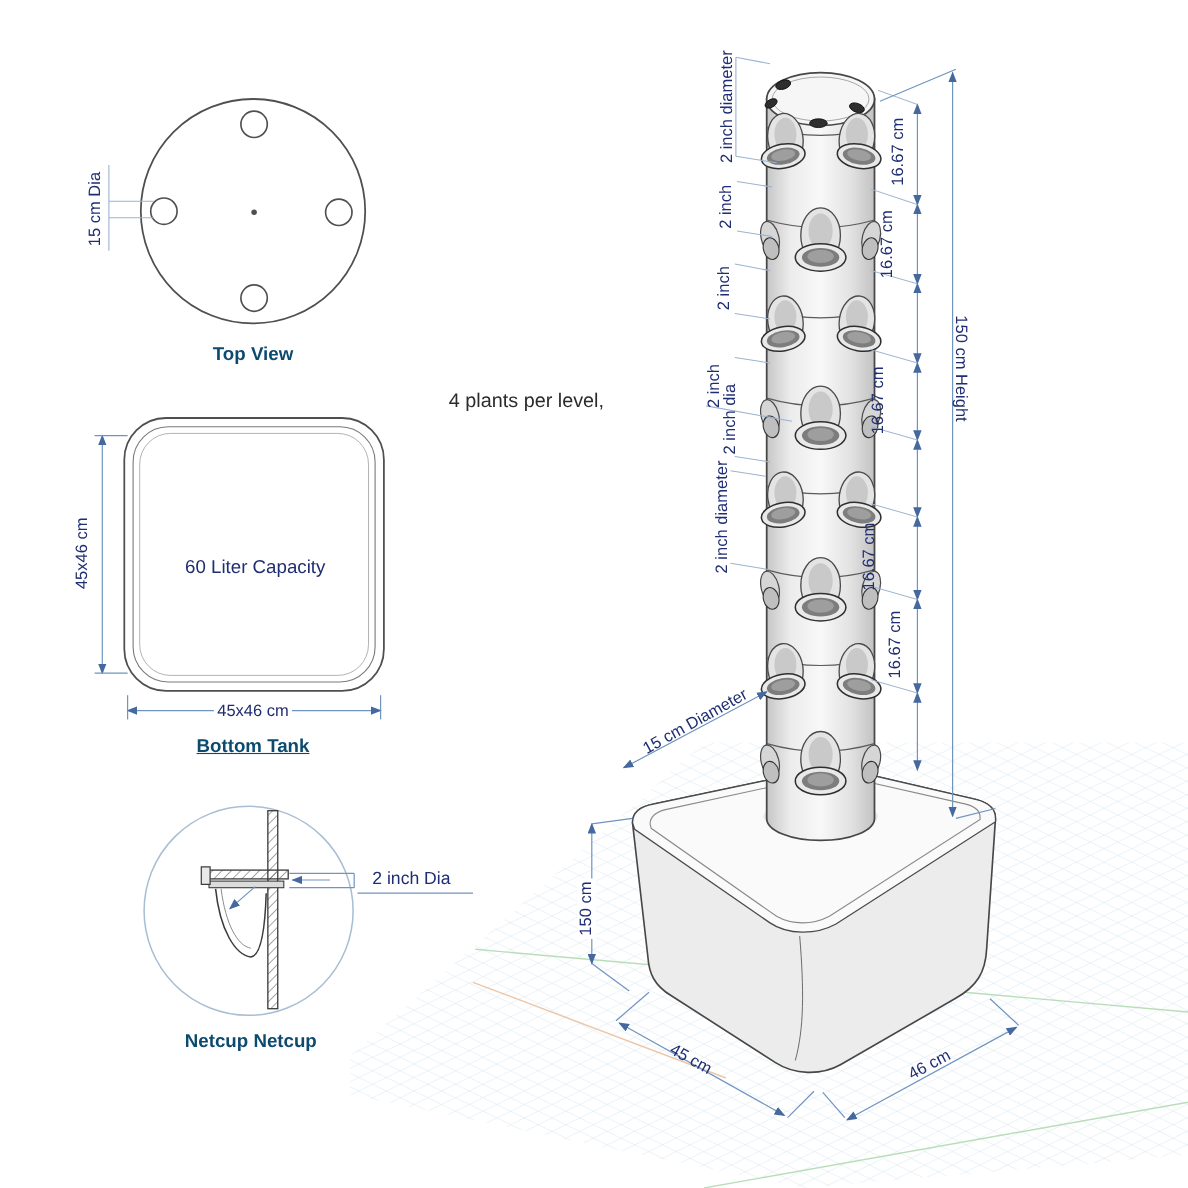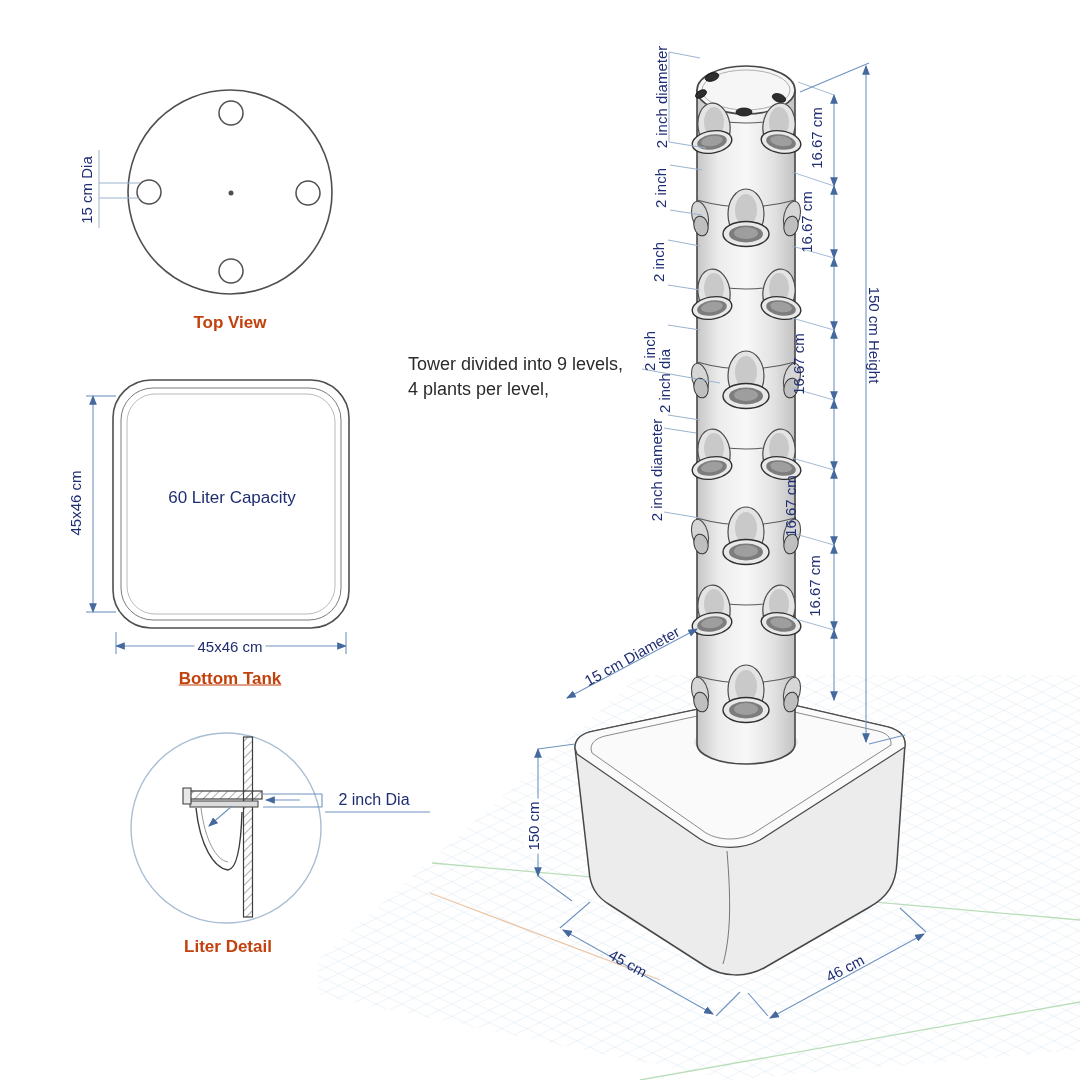--- a/index.html
+++ b/index.html
@@ -1,22 +1,22 @@
 <!DOCTYPE html>
 <html><head>
 <meta charset="utf-8">
 <style>
   html,body{margin:0;padding:0;background:#fff;}
   .canvas{position:relative;width:1080px;height:1080px;background:#ffffff;overflow:hidden;
           font-family:"Liberation Sans", sans-serif;}
   .artwork{position:absolute;left:0;top:0;}
   .lbl{position:absolute;color:#1f2d72;font-size:15px;white-space:nowrap;line-height:1;}
   .lbl.big{font-size:16px;}
-  .lbl.cap17{font-size:17px;}
-  .caption{position:absolute;color:#c2410c;font-size:17px;font-weight:bold;white-space:nowrap;line-height:1;}
+  .lbl.cap17{font-size:17px;margin-top:18px;}
+  .caption{position:absolute;color:#0c4a6e;font-size:17px;font-weight:bold;white-space:nowrap;line-height:1;}
   .note{position:absolute;color:#2b2b2b;font-size:18px;line-height:1.38;white-space:nowrap;}
   .c{transform:translate(-50%,-50%);}
   .r90{transform:translate(-50%,-50%) rotate(-90deg);}
   .r90cw{transform:translate(-50%,-50%) rotate(90deg);}
   .rneg29{transform:translate(-50%,-50%) rotate(-29deg);}
   .rneg28{transform:translate(-50%,-50%) rotate(-28deg);}
   .rpos29{transform:translate(-50%,-50%) rotate(29deg);}
   .whitebg{background:#fff;padding:1px 3px;}
 </style>
 </head>
@@ -233,24 +233,23 @@
 
 <div class="lbl r90" style="left:86px;top:190px;">15 cm Dia</div>
 <div class="caption c" style="left:230px;top:322px;">Top View</div>
 
 <div class="lbl cap17 c" style="left:232px;top:497px;">60 Liter Capacity</div>
 <div class="lbl r90" style="left:75px;top:503px;">45x46 cm</div>
 <div class="lbl c whitebg" style="left:230px;top:646px;">45x46 cm</div>
 <div class="caption c" style="left:230px;top:678px;text-decoration:underline;">Bottom Tank</div>
 
 <div class="lbl big c" style="left:374px;top:800px;">2 inch Dia</div>
-<div class="caption c" style="left:228px;top:946px;">Liter Detail</div>
+<div class="caption c" style="left:228px;top:946px;">Netcup Netcup</div>
 
 <div class="note" style="left:408px;top:352px;">
-  <div>Tower divided into 9 levels,</div>
   <div>4 plants per level,</div>
 </div>
 
 <div class="lbl r90" style="left:661px;top:97px;">2 inch diameter</div>
 <div class="lbl r90" style="left:660px;top:188px;">2 inch</div>
 <div class="lbl r90" style="left:658px;top:262px;">2 inch</div>
 <div class="lbl r90" style="left:664px;top:381px;">2 inch dia</div>
 <div class="lbl r90" style="left:649px;top:351px;">2 inch</div>
 <div class="lbl r90" style="left:656px;top:470px;">2 inch diameter</div>
 

